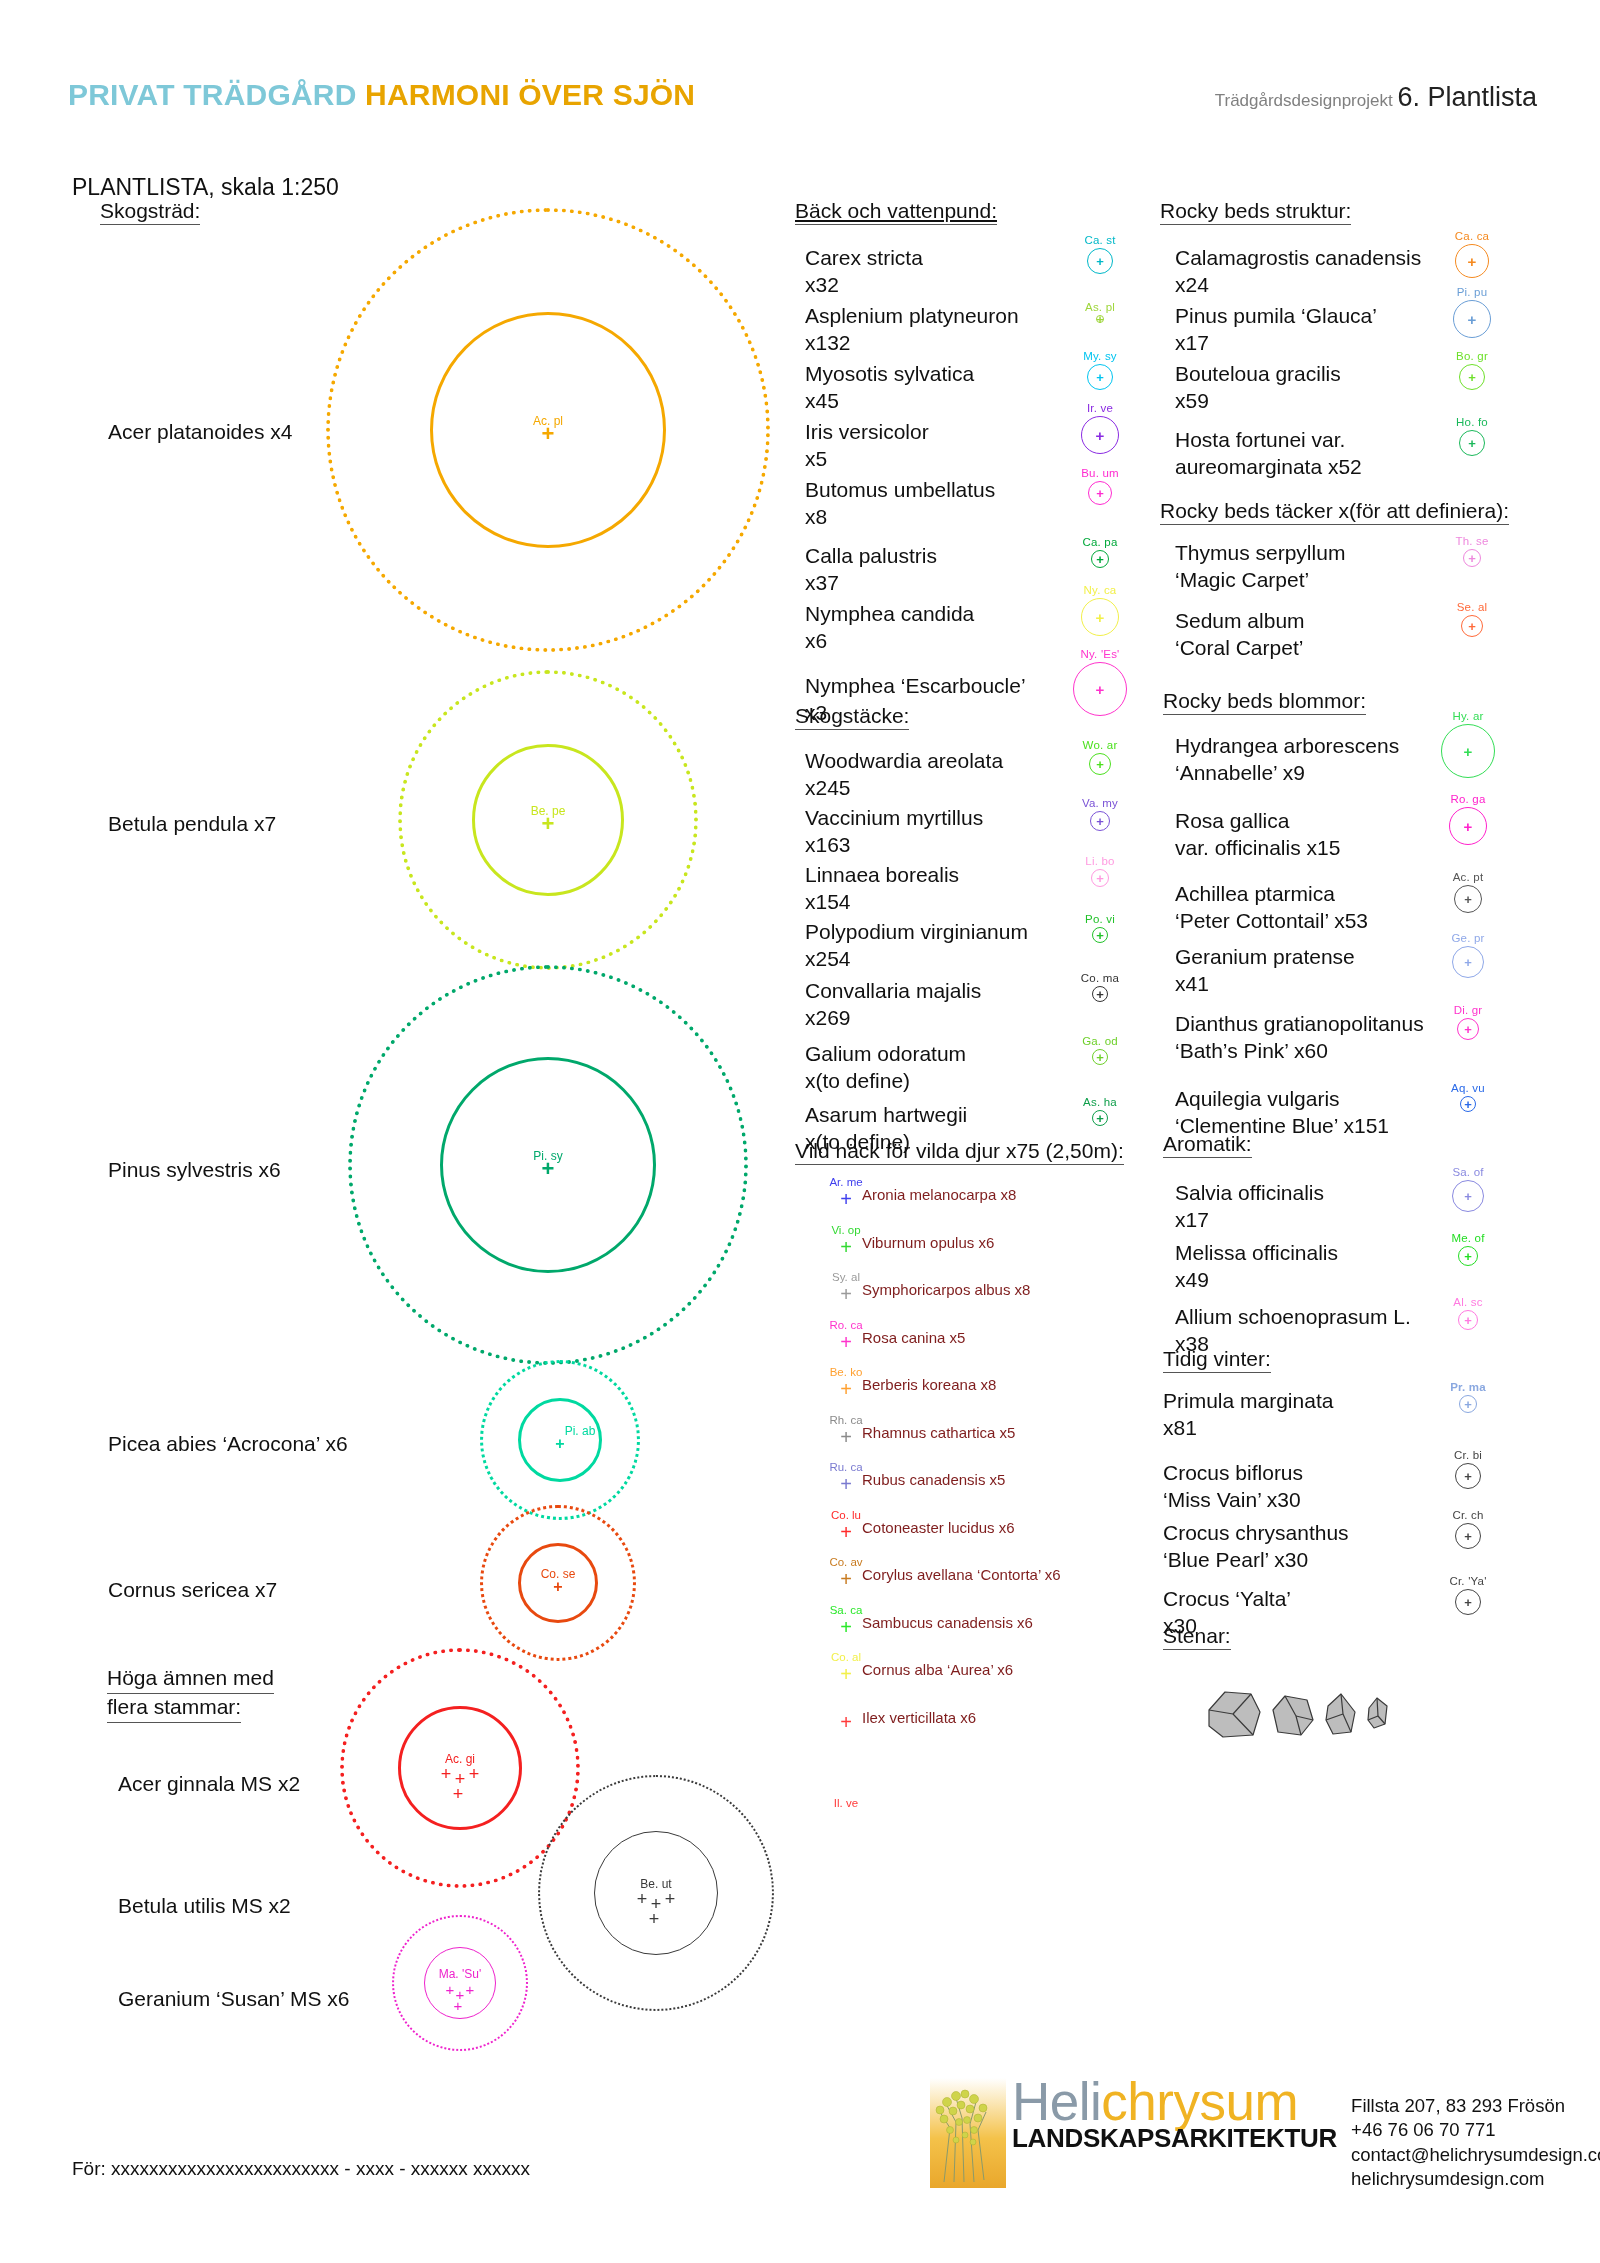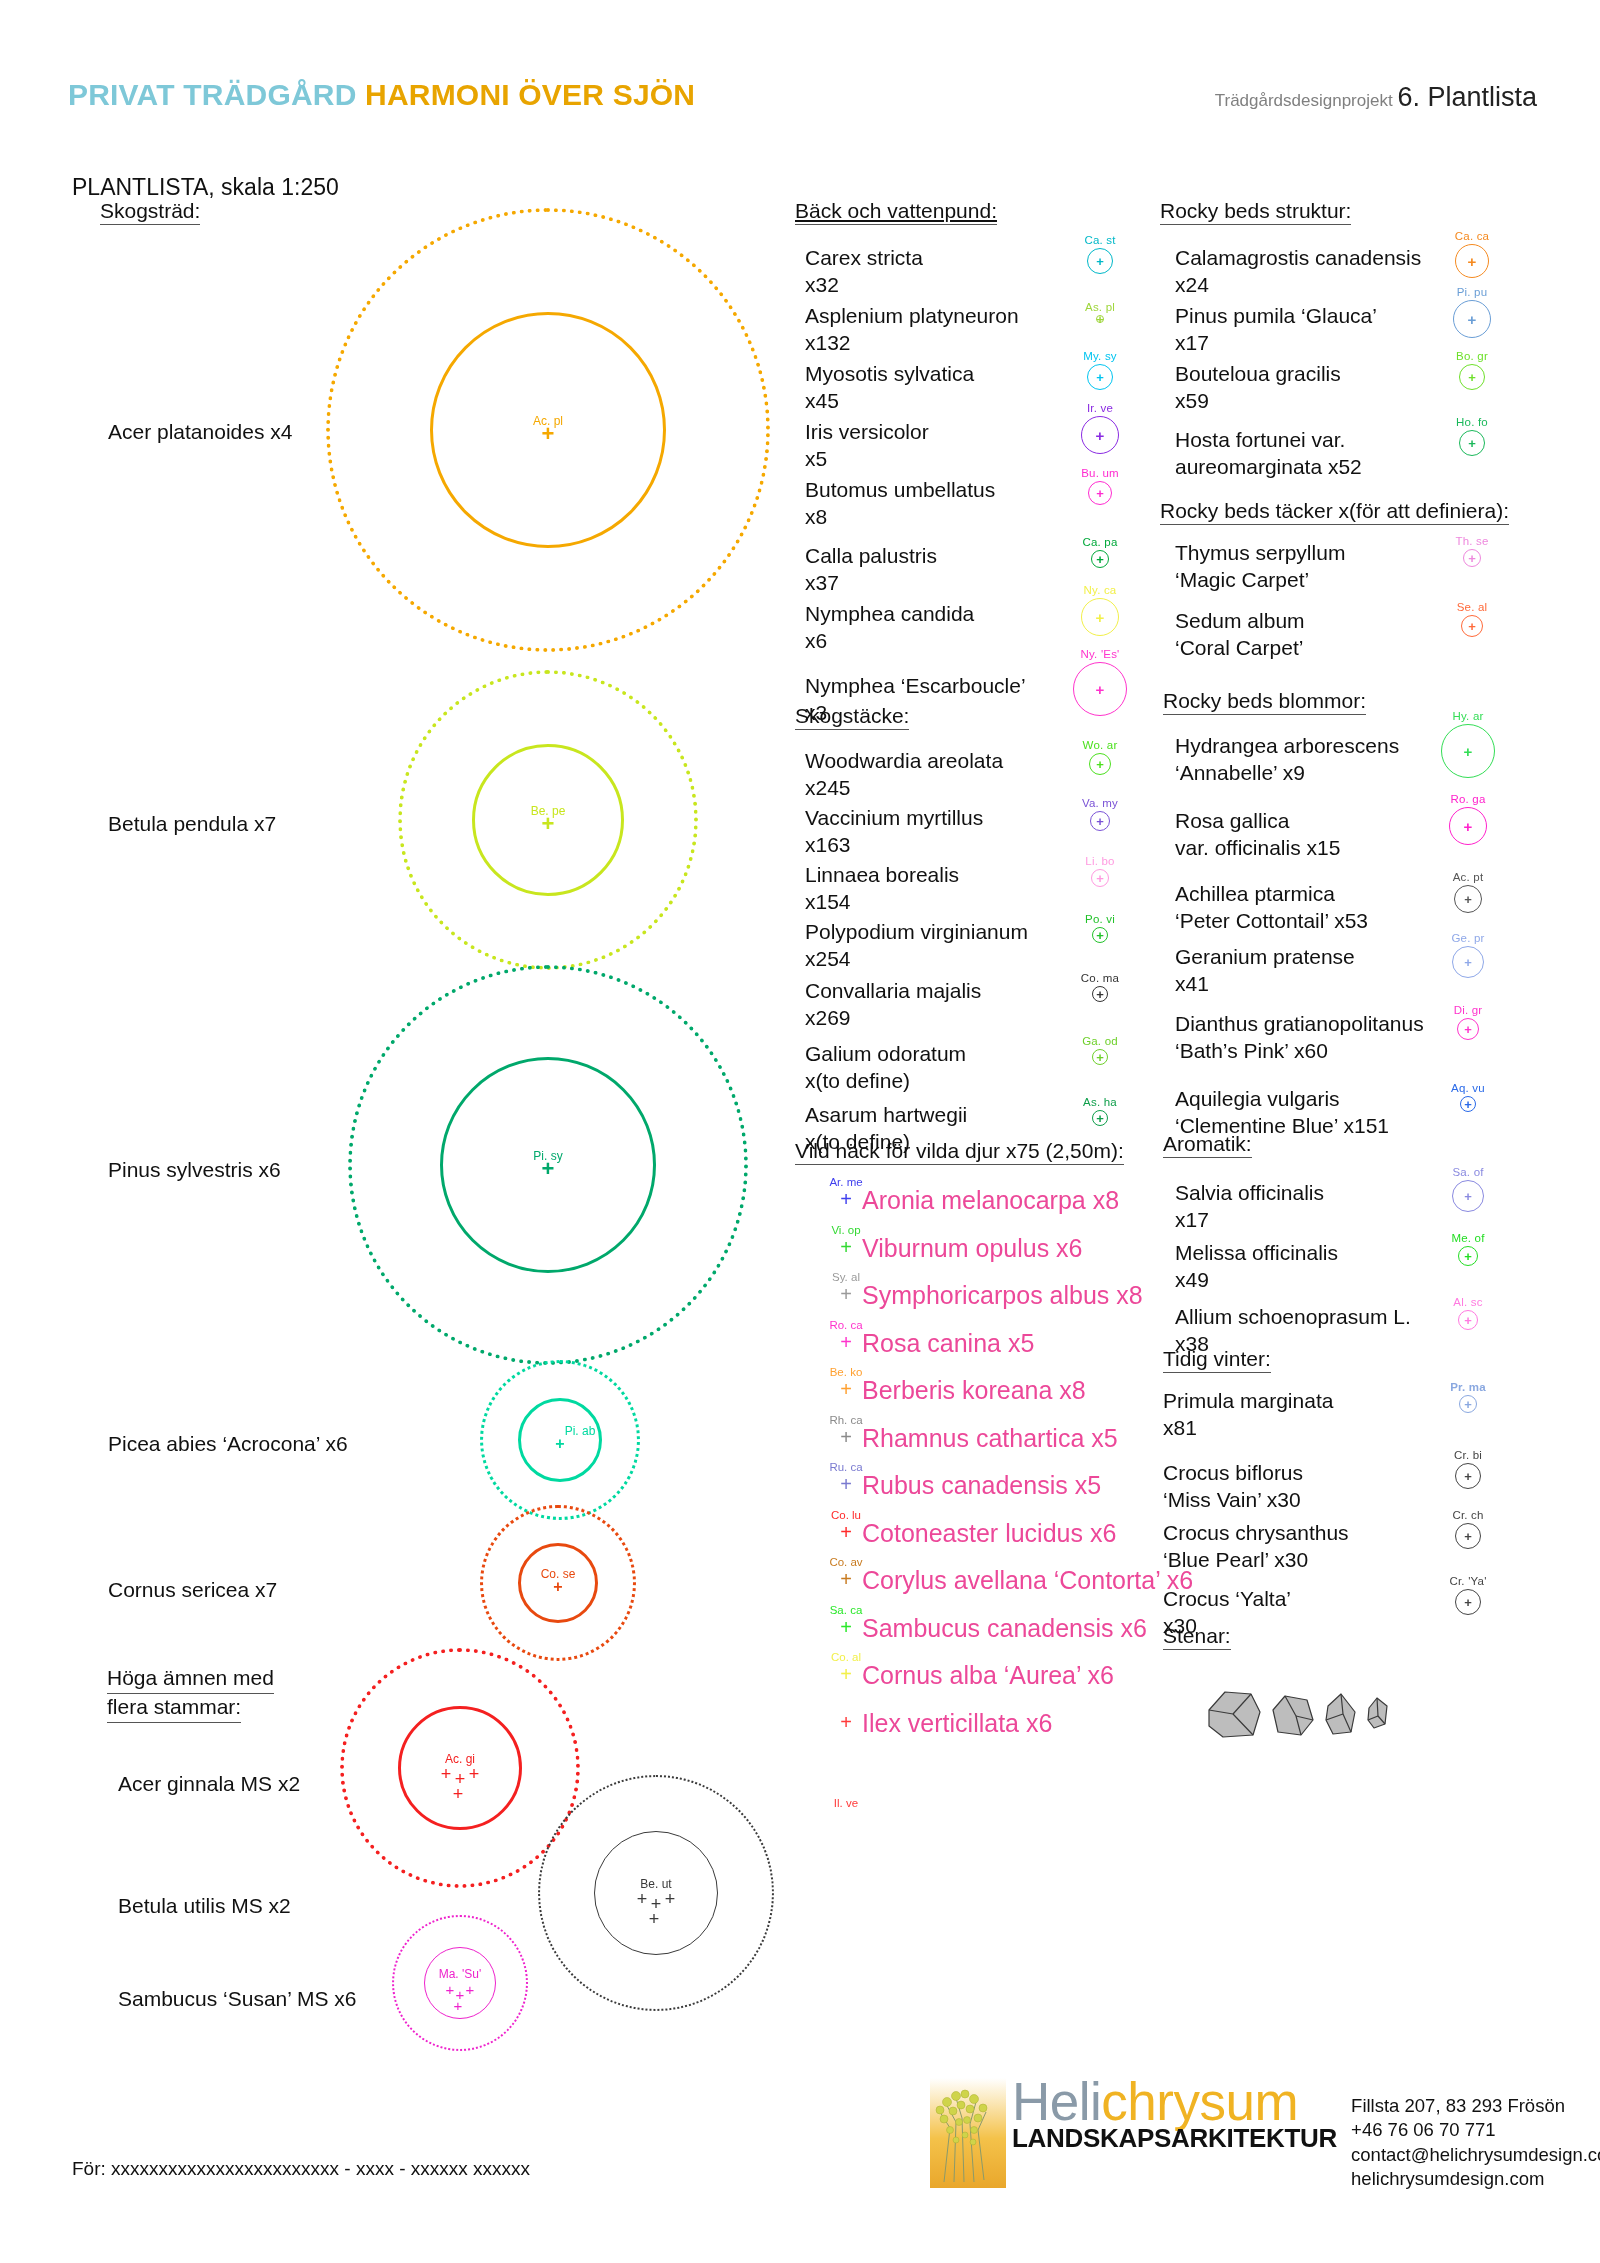--- a/index.html
+++ b/index.html
@@ -30,21 +30,21 @@
   .entry{position:absolute;font-size:21px;color:#111;line-height:1.28;white-space:nowrap;}
   .entry .l2{display:block;}
 
   
   .symlab{position:absolute;font-size:11.5px;white-space:nowrap;text-align:center;
           transform:translateX(-50%);letter-spacing:.2px;}
   .ring{position:absolute;border-radius:50%;box-sizing:border-box;transform:translate(-50%,-50%);}
   .plus{position:absolute;transform:translate(-50%,-50%);line-height:1;font-weight:bold;}
 
   
-  .hrow{position:absolute;font-size:25px;color:#ec4899;white-space:nowrap;}
+  .hrow{position:absolute;font-size:15px;color:#7f1d1d;white-space:nowrap;}
   .hlab{position:absolute;font-size:11.5px;text-align:center;transform:translateX(-50%);white-space:nowrap;}
   .hplus{position:absolute;font-size:20px;transform:translate(-50%,-50%);line-height:1;}
 
   
   .treelabel{position:absolute;font-size:21px;color:#111;white-space:nowrap;}
   .solidring{position:absolute;border-radius:50%;box-sizing:border-box;transform:translate(-50%,-50%);background:transparent;}
   .dotring{position:absolute;border-radius:50%;box-sizing:border-box;transform:translate(-50%,-50%);background:transparent;}
   .ctrlab{position:absolute;font-size:12px;transform:translateX(-50%);white-space:nowrap;text-align:center;}
   .ctrplus{position:absolute;transform:translate(-50%,-50%);line-height:1;font-weight:bold;}
 
@@ -114,21 +114,21 @@
     <div class="ctrplus" style="left:474px;top:1774px;color:#f42020;font-size:18px;font-weight:normal;">+</div>
     <div class="ctrplus" style="left:458px;top:1794px;color:#f42020;font-size:18px;font-weight:normal;">+</div>
     <div class="treelabel" style="left:118px;top:1894px;">Betula utilis MS x2</div>
     <div class="dotring" style="left:656px;top:1893px;width:236px;height:236px;border:2.1px dotted #3a3a3a;"></div>
     <div class="solidring" style="left:656px;top:1893px;width:124px;height:124px;border:1.2px solid #3a3a3a;"></div>
     <div class="ctrlab" style="left:656px;top:1877px;color:#3a3a3a;">Be. ut</div>
     <div class="ctrplus" style="left:642px;top:1899px;color:#3a3a3a;font-size:18px;font-weight:normal;">+</div>
     <div class="ctrplus" style="left:656px;top:1904px;color:#3a3a3a;font-size:18px;font-weight:normal;">+</div>
     <div class="ctrplus" style="left:670px;top:1899px;color:#3a3a3a;font-size:18px;font-weight:normal;">+</div>
     <div class="ctrplus" style="left:654px;top:1919px;color:#3a3a3a;font-size:18px;font-weight:normal;">+</div>
-    <div class="treelabel" style="left:118px;top:1987px;">Sambucus ‘Susan’ MS x6</div>
+    <div class="treelabel" style="left:118px;top:1987px;">Geranium ‘Susan’ MS x6</div>
     <div class="dotring" style="left:460px;top:1983px;width:136px;height:136px;border:2.4px dotted #ee22cc;"></div>
     <div class="solidring" style="left:460px;top:1983px;width:72px;height:72px;border:1.2px solid #ee22cc;"></div>
     <div class="ctrlab" style="left:460px;top:1967px;color:#ee22cc;">Ma. 'Su'</div>
     <div class="ctrplus" style="left:450px;top:1989px;color:#ee22cc;font-size:15px;font-weight:normal;">+</div>
     <div class="ctrplus" style="left:460px;top:1994px;color:#ee22cc;font-size:15px;font-weight:normal;">+</div>
     <div class="ctrplus" style="left:470px;top:1989px;color:#ee22cc;font-size:15px;font-weight:normal;">+</div>
     <div class="ctrplus" style="left:458px;top:2005px;color:#ee22cc;font-size:15px;font-weight:normal;">+</div>
   </div>
 
 <div class="sec-head abs" style="left:795px;top:200px;text-decoration:underline;">Bäck och vattenpund:</div>

